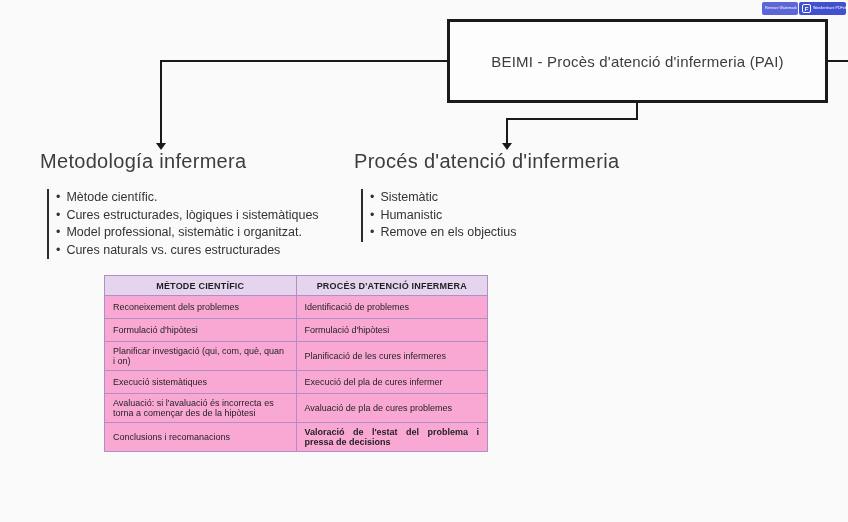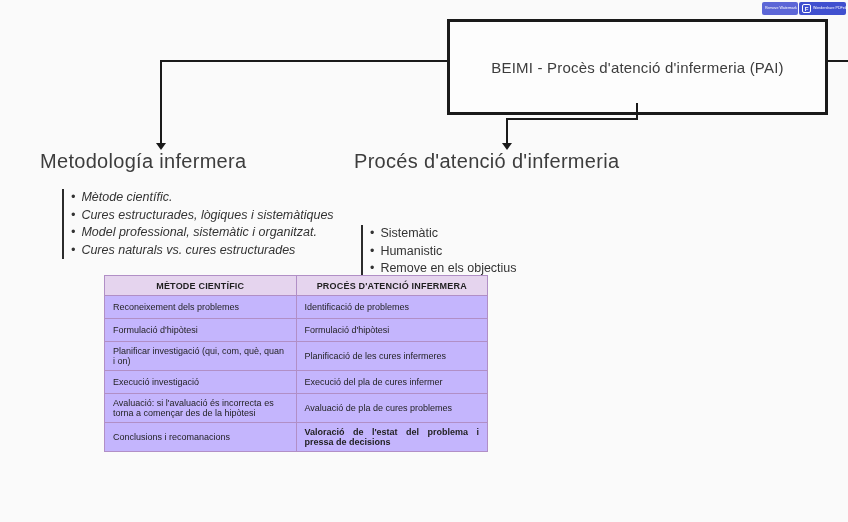--- a/index.html
+++ b/index.html
@@ -56,21 +56,21 @@
     margin-right: 2px;
     flex: 0 0 auto;
   }
 
   
   .root-box {
     position: absolute;
     left: 447px;
     top: 19px;
     width: 381px;
-    height: 96px;
+    height: 84px;
     background: #fdfdfd;
     border: 3px solid #1a1a1a;
     display: flex;
     align-items: center;
     justify-content: center;
     text-align: center;
     font-size: 15px;
     color: #3d3d3d;
     letter-spacing: 0.2px;
   }
@@ -111,21 +111,21 @@
     color: #333333;
   }
 
   
   .cmp-table {
     position: absolute;
     left: 104px;
     top: 275px;
     width: 384px;
     border-collapse: collapse;
-    background: #c4b5fd;
+    background: #f9a8d4;
   }
   .cmp-table th, .cmp-table td {
     border: 1.5px solid #b18fc6;
     font-size: 9px;
     color: #1f1f1f;
     padding: 4px 8px;
     vertical-align: middle;
   }
   .cmp-table th {
     background: #e5d4ee;
@@ -161,29 +161,29 @@
   <div class="arrow-down" style="left:156px; top:143px;"></div>
 
   <div class="line" style="left:636px; top:103px; width:2px; height:16px;"></div>
   <div class="line" style="left:506px; top:118px; width:132px; height:2px;"></div>
   <div class="line" style="left:506px; top:118px; width:2px; height:25px;"></div>
   <div class="arrow-down" style="left:502px; top:143px;"></div>
 
   <div class="line" style="left:828px; top:60px; width:20px; height:2px;"></div>
 
   <div class="branch-heading" style="left:40px; top:150px;">Metodología infermera</div>
-  <ul class="bullet-list" style="left:62px; top:189px;font-style:italic;">
+  <ul class="bullet-list" style="left:47px; top:189px;">
     <li>Mètode científic.</li>
     <li>Cures estructurades, lògiques i sistemàtiques</li>
     <li>Model professional, sistemàtic i organitzat.</li>
     <li>Cures naturals vs. cures estructurades</li>
   </ul>
 
   <div class="branch-heading" style="left:354px; top:150px;">Procés d'atenció d'infermeria</div>
-  <ul class="bullet-list" style="left:361px; top:189px;margin-top:36px;">
+  <ul class="bullet-list" style="left:361px; top:189px;">
     <li>Sistemàtic</li>
     <li>Humanistic</li>
     <li>Remove en els objectius</li>
   </ul>
 
   <table class="cmp-table">
     <thead>
       <tr>
         <th>MÈTODE CIENTÍFIC</th>
         <th>PROCÉS D'ATENCIÓ INFERMERA</th>
@@ -196,21 +196,21 @@
       </tr>
       <tr>
         <td>Formulació d'hipòtesi</td>
         <td>Formulació d'hipòtesi</td>
       </tr>
       <tr>
         <td>Planificar investigació (qui, com, què, quan i on)</td>
         <td>Planificació de les cures infermeres</td>
       </tr>
       <tr>
-        <td>Execució investigació</td>
+        <td>Execució sistemàtiques</td>
         <td>Execució del pla de cures infermer</td>
       </tr>
       <tr>
         <td>Avaluació: si l'avaluació és incorrecta es torna a començar des de la hipòtesi</td>
         <td>Avaluació de pla de cures problemes</td>
       </tr>
       <tr>
         <td>Conclusions i recomanacions</td>
         <td class="justify">Valoració de l'estat del problema i pressa de decisions</td>
       </tr>

